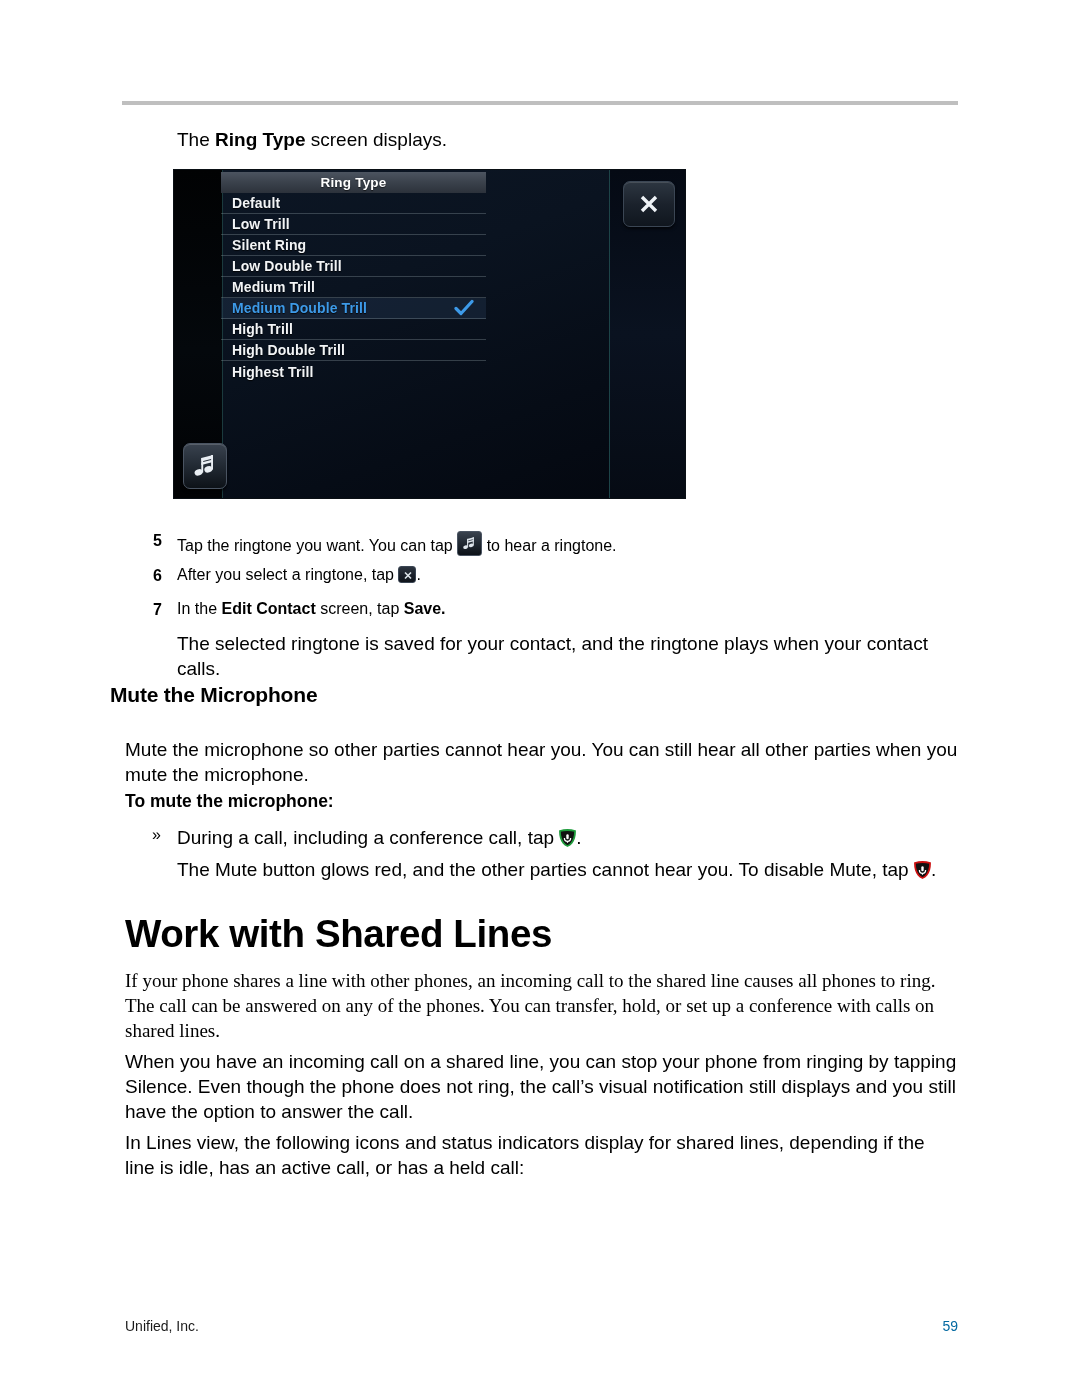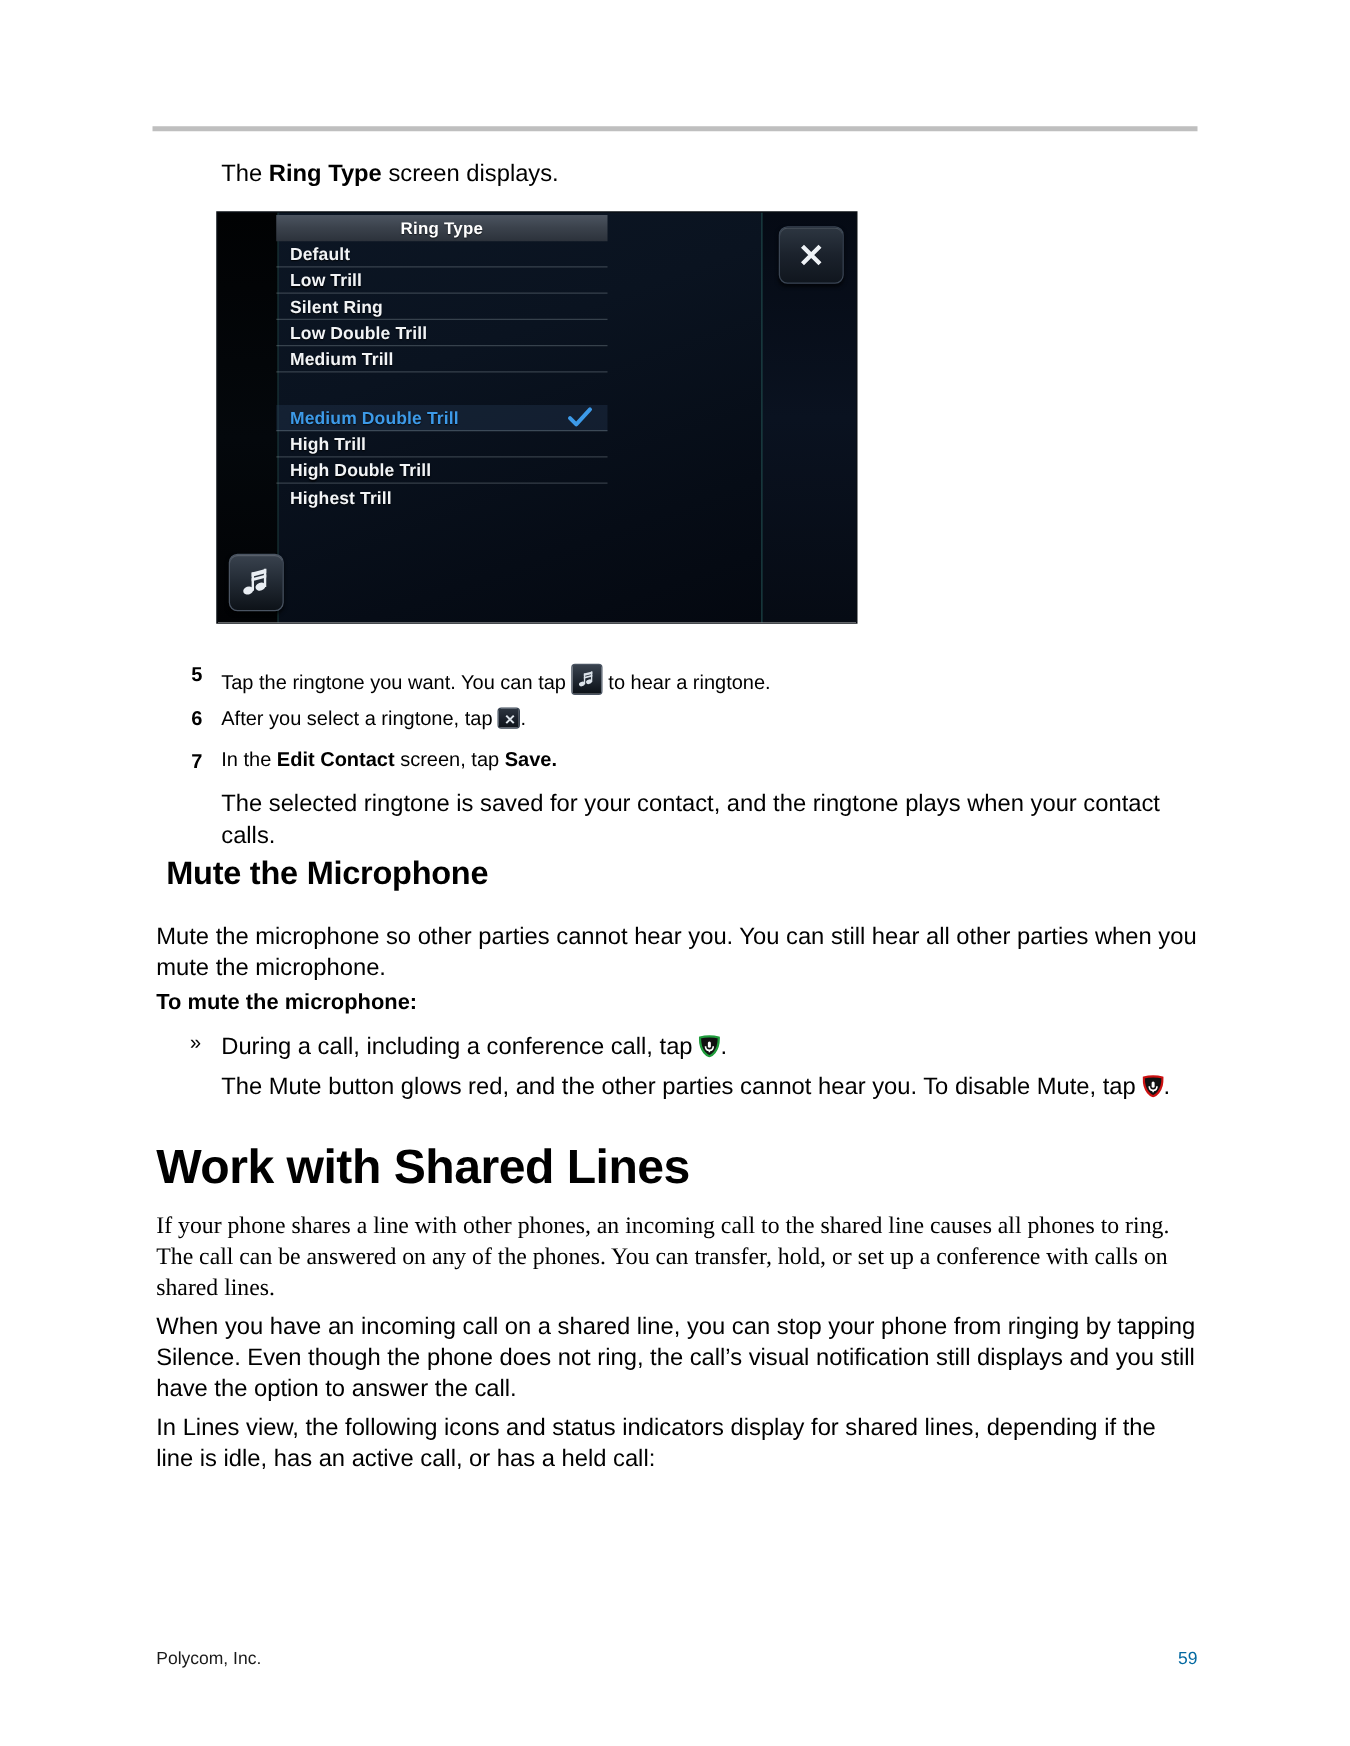--- a/index.html
+++ b/index.html
@@ -127,21 +127,21 @@
     box-sizing: border-box;
   }
   .ring-row:last-child { border-bottom: none; }
   .ring-row .ring-label {
     font-size: 14px;
     font-weight: bold;
     color: #f2f4f6;
     letter-spacing: 0.1px;
     text-shadow: 0 1px 1px rgba(0,0,0,.8);
   }
-  .ring-row.selected { background: rgba(40,60,88,0.35); margin-top: 26px; }
+  .ring-row.selected { background: rgba(40,60,88,0.35); }
   .ring-row.selected .ring-label { color: #3d9ae8; }
   .ring-check {
     position: absolute;
     right: 12px;
     top: 50%;
     transform: translateY(-50%);
     width: 20px; height: 20px;
   }
   .ring-check svg { display: block; }
 
@@ -218,22 +218,22 @@
     display: inline-block;
     vertical-align: -3px;
     width: 17px;
     height: 18px;
   }
   .mute-glyph svg { display:block; }
 
   
   .h2 {
     position: absolute;
-    left: 133px;
-    font-size: 26px;
+    left: 110px;
+    font-size: 21px;
     font-weight: bold;
     letter-spacing: -0.2px;
     color: #000000;
   }
   .h1 {
     position: absolute;
     left: 125px;
     font-size: 38.5px;
     font-weight: bold;
     letter-spacing: -0.4px;
@@ -400,16 +400,16 @@
   </div>
 
   <h1 class="h1" style="top:912px; margin:0;">Work with Shared Lines</h1>
 
   <div class="body-text indent-0" style="top:968px; width:830px;font-family:Liberation Serif, serif;">If your phone shares a line with other phones, an incoming call to the shared line causes all phones to ring. The call can be answered on any of the phones. You can transfer, hold, or set up a conference with calls on shared lines.</div>
 
   <div class="body-text indent-0" style="top:1049px; width:835px;">When you have an incoming call on a shared line, you can stop your phone from ringing by tapping Silence. Even though the phone does not ring, the call’s visual notification still displays and you still have the option to answer the call.</div>
 
   <div class="body-text indent-0" style="top:1130px; width:830px;">In Lines view, the following icons and status indicators display for shared lines, depending if the line is idle, has an active call, or has a held call:</div>
 
-  <div class="footer-left">Polycom, Inc.</div>
+  <div class="footer-left">Unified, Inc.</div>
   <div class="footer-right">59</div>
 
 </div>
 
 </body></html>

